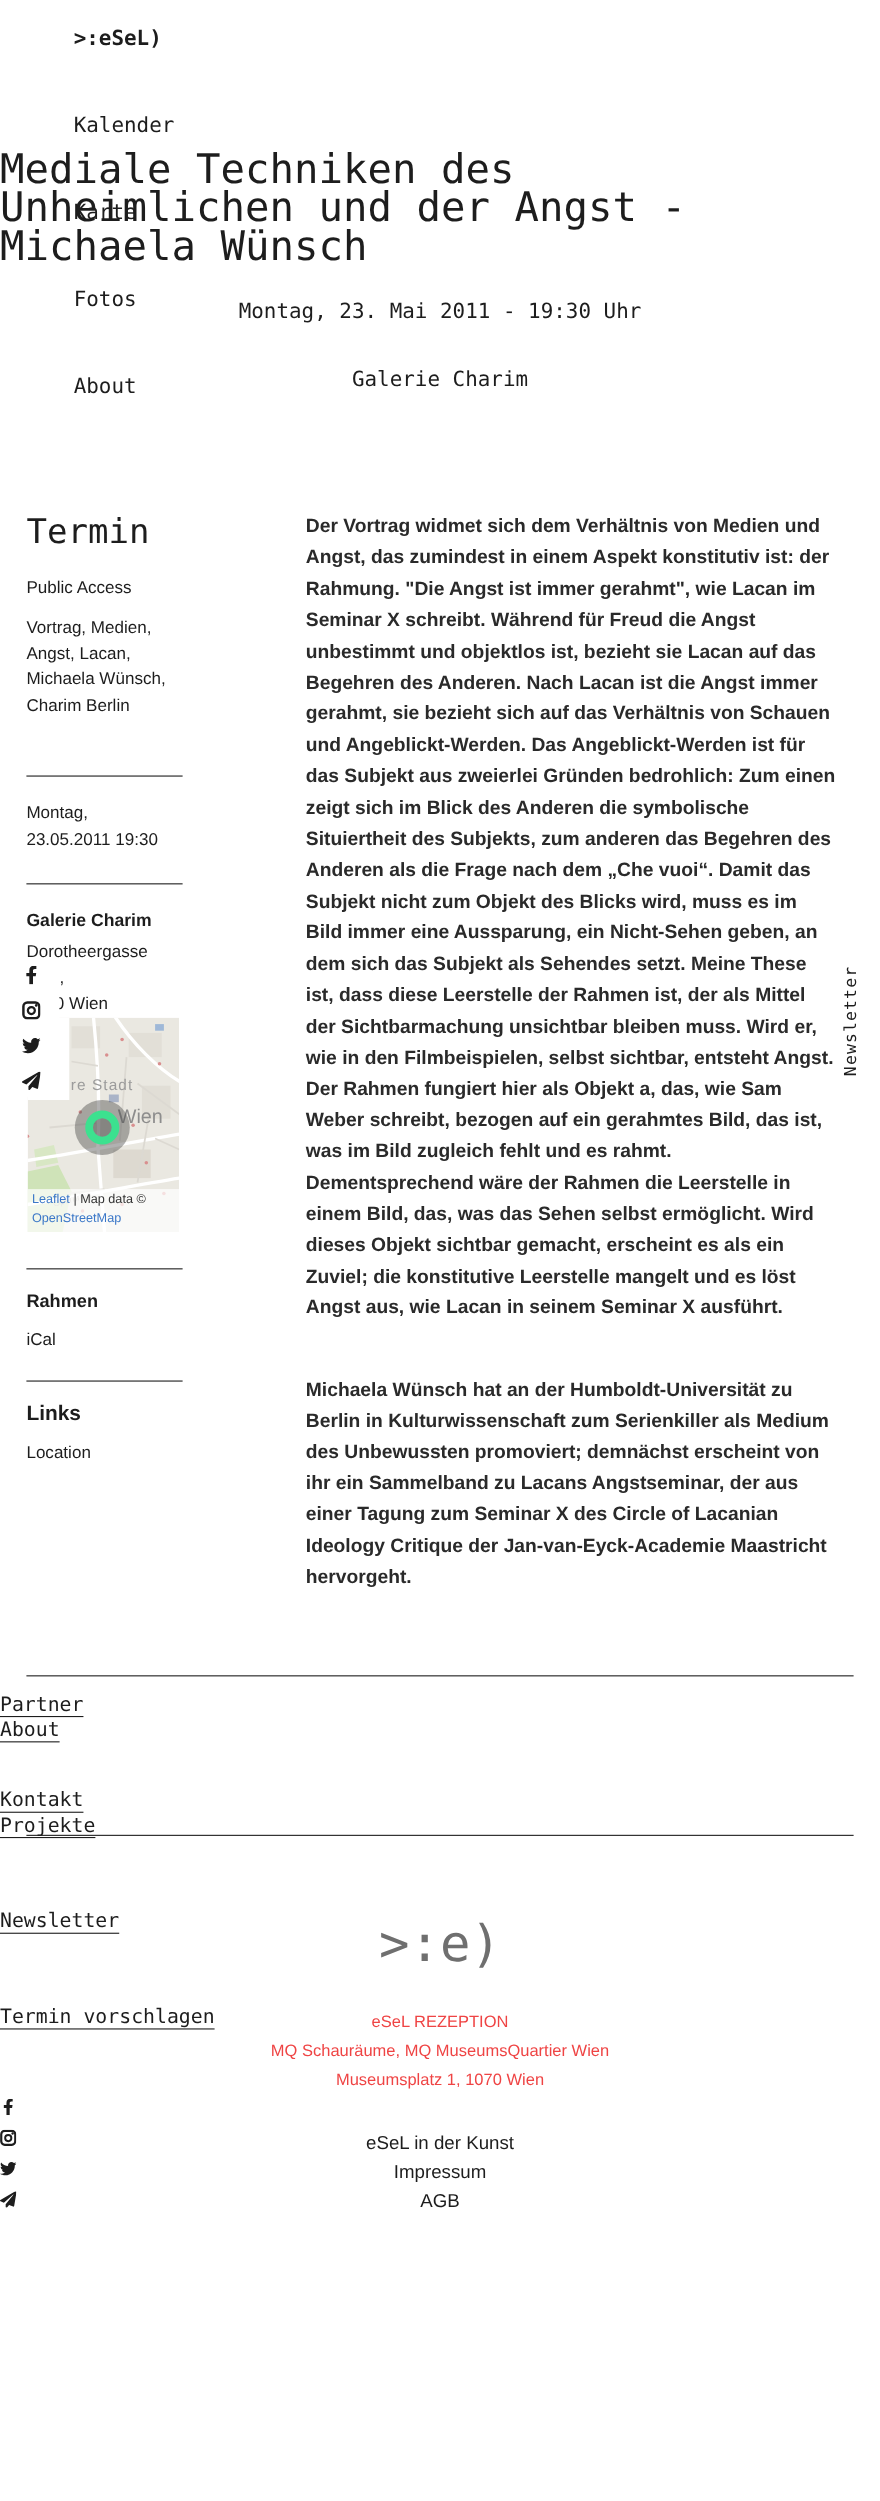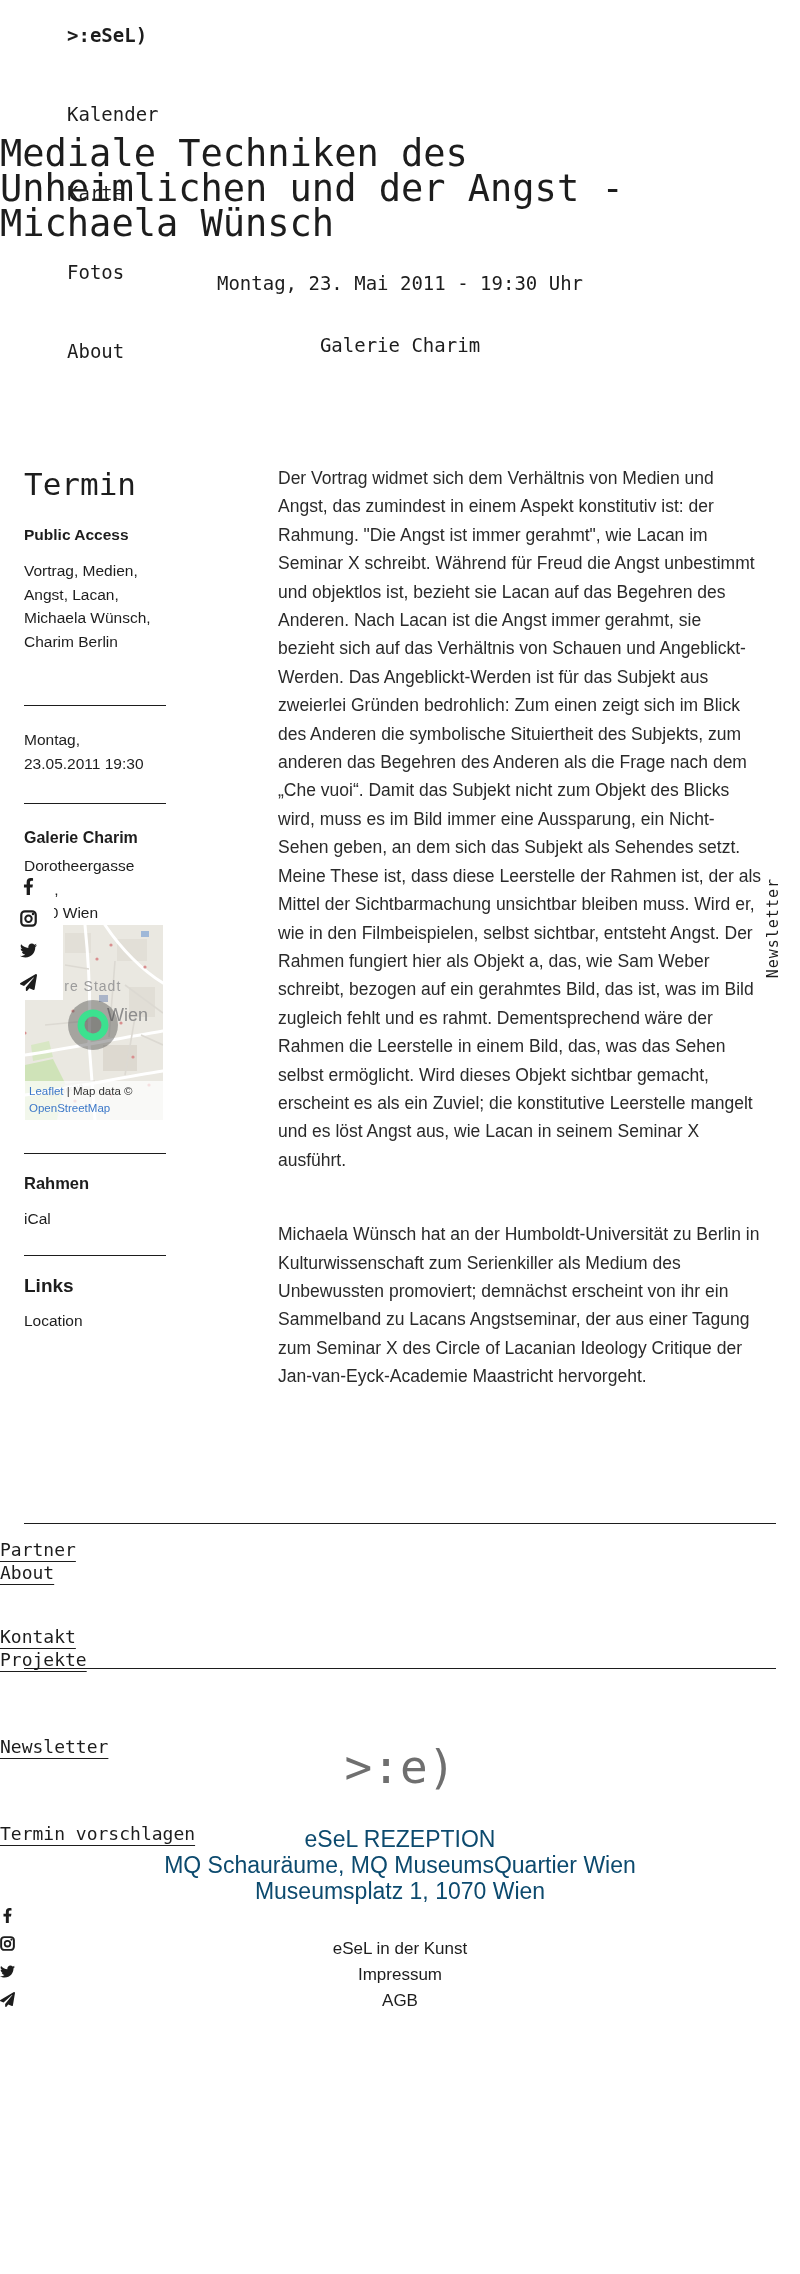--- a/index.html
+++ b/index.html
@@ -18,21 +18,21 @@
   
   .page-title{top:136px;left:0;width:100%;text-align:left;font-size:37px;line-height:35px;}
   .page-title .inner{display:inline-block;max-width:690px;}
   .event-date{top:272px;left:0;width:100%;text-align:center;font-size:19px;}
   .event-venue{top:334px;left:0;width:100%;text-align:center;font-size:19px;}
 
   
   .sidebar{top:460px;left:24px;width:142px;font-size:15.5px;line-height:23.5px;}
   .sb{position:absolute;left:0;width:142px;}
   .sb-termin{top:5px;font-size:31px;line-height:38px;}
-  .sb-access{top:63px;font-weight:bold;}
+  .sb-access{top:63px;}
   .sb-tags{top:99px;}
   .sb-hr{border-top:1px solid #1d1d1d;height:0;}
   .hr1{top:245px;} .hr2{top:343px;} .hr3{top:693px;} .hr4{top:795px;}
   .sb-date{top:268px;}
   .sb-venue-name{top:366px;font-weight:bold;font-size:16px;}
   .sb-address{top:394px;}
   .side-social{top:416px;left:-6px;width:34px;background:#fff;display:flex;
                flex-direction:column;gap:15px;padding:2px 0 6px 2px;z-index:3;}
   .side-social .icn{width:17px;height:17px;cursor:pointer;}
 
@@ -41,37 +41,37 @@
   .map-attrib{position:absolute;left:0;bottom:0;width:130px;padding:2px 4px 3px 4px;
               background:rgba(255,255,255,.72);font-size:11.5px;line-height:17px;color:#333;}
   .map-attrib a{color:#3c78c8;cursor:pointer;}
 
   .sb-merken-h{top:712px;font-weight:bold;font-size:16.5px;}
   .sb-ical{top:747px;cursor:pointer;}
   .sb-links-h{top:814px;font-weight:bold;font-size:19px;}
   .sb-location{top:849px;cursor:pointer;}
 
   
-  .article{top:464px;left:278px;width:484px;font-size:17.5px;line-height:28.4px;color:#2a2a2a;}
+  .article{top:464px;left:278px;width:484px;font-size:17.5px;line-height:28.4px;color:#2a2a2a;font-weight:bold;}
   .article p{margin:0;}
   .article p + p{margin-top:46px;}
 
   
   .newsletter-tab{top:878px;right:18px;writing-mode:vertical-rl;transform:rotate(180deg);
                   font-size:15px;letter-spacing:1px;cursor:pointer;}
 
   
   .f-hr{left:24px;right:24px;border-top:1px solid #1d1d1d;height:0;}
   .f-hr1{top:1523px;} .f-hr2{top:1668px;}
   .f-nav{left:0;width:100%;display:flex;justify-content:center;gap:66px;font-size:18px;}
   .f-nav1{top:1562px;} .f-nav2{top:1539px;}
   .f-nav span{text-decoration:underline;text-underline-offset:5px;cursor:pointer;}
   .b-logo{top:1740px;left:0;width:100%;text-align:center;font-size:46px;color:#6f6f6f;}
-  .b-addr{top:1826px;left:0;width:100%;text-align:center;color:#0c4a6e;
-          font-size:23px;line-height:26px;}
+  .b-addr{top:1826px;left:0;width:100%;text-align:center;color:#ef4444;
+          font-size:15px;line-height:26px;}
   .b-icons{top:1908px;left:0;width:100%;display:flex;justify-content:center;gap:13px;}
   .b-icons .icn{width:15px;height:15px;cursor:pointer;}
   .b-links{top:1936px;left:0;width:100%;text-align:center;font-size:17px;line-height:26px;}
   .b-links div{cursor:pointer;}
 </style>
 </head>
 <body>
 
 <svg width="0" height="0" style="position:absolute" aria-hidden="true">
   <defs>

